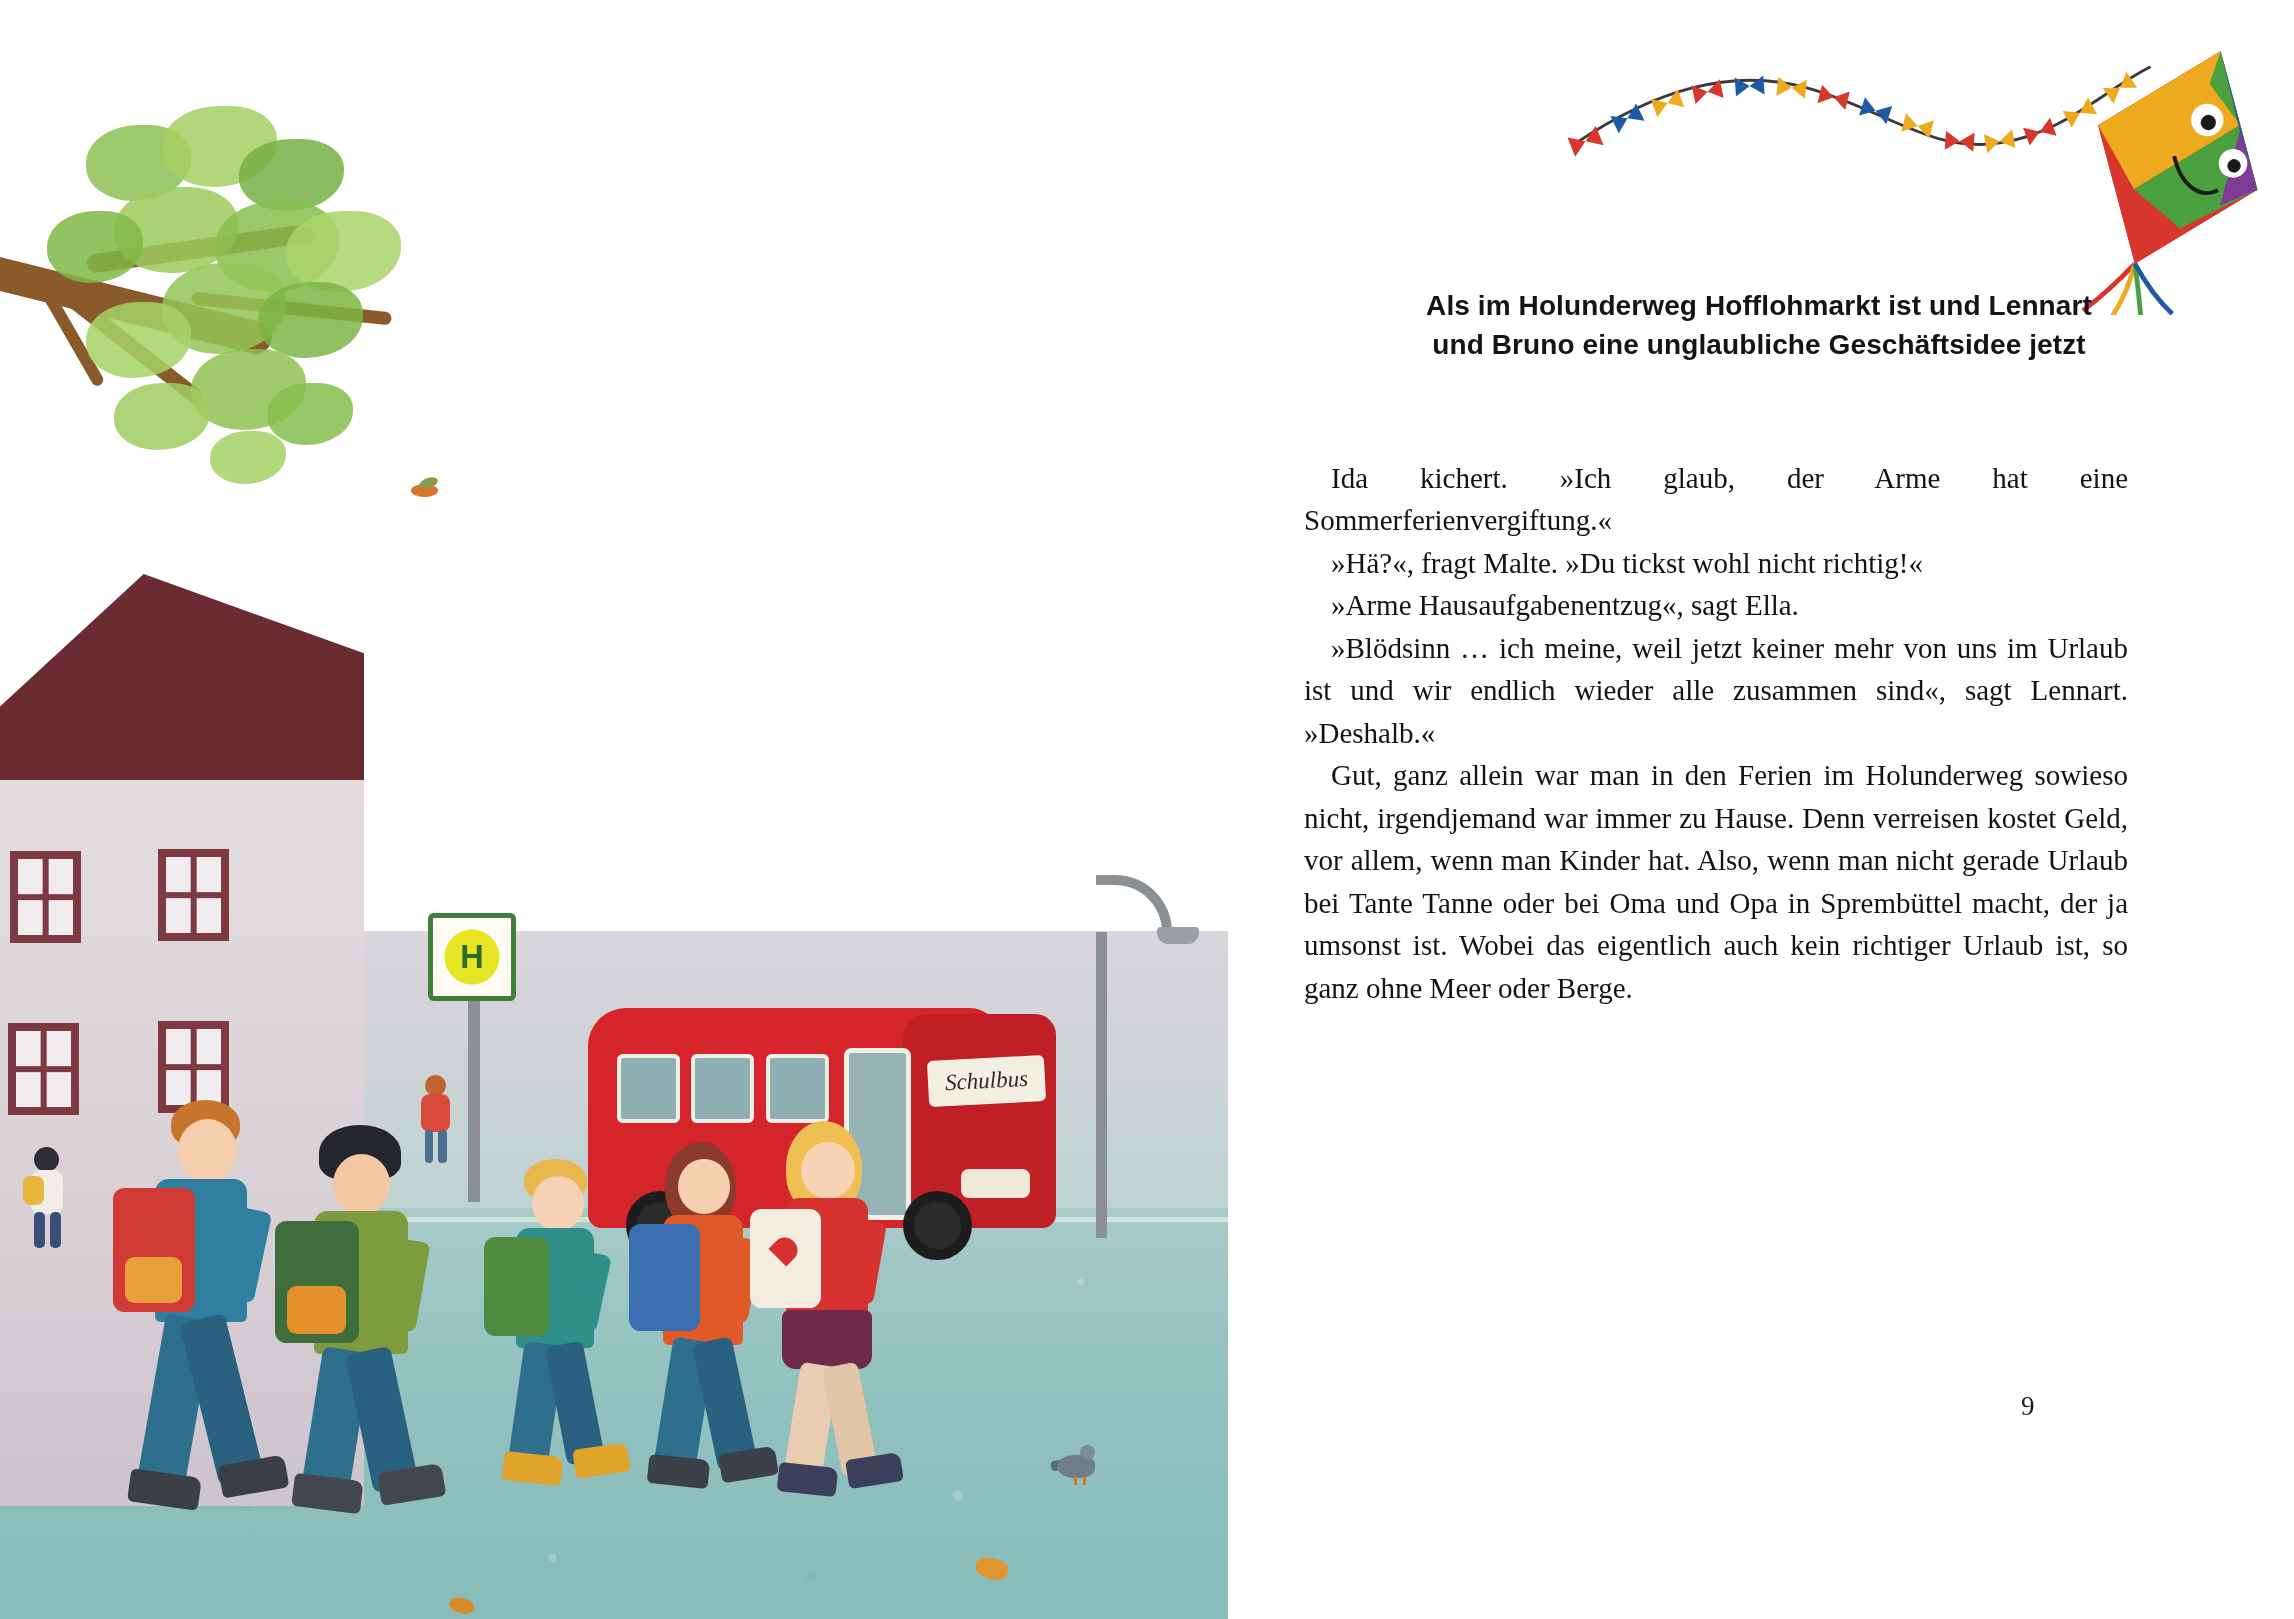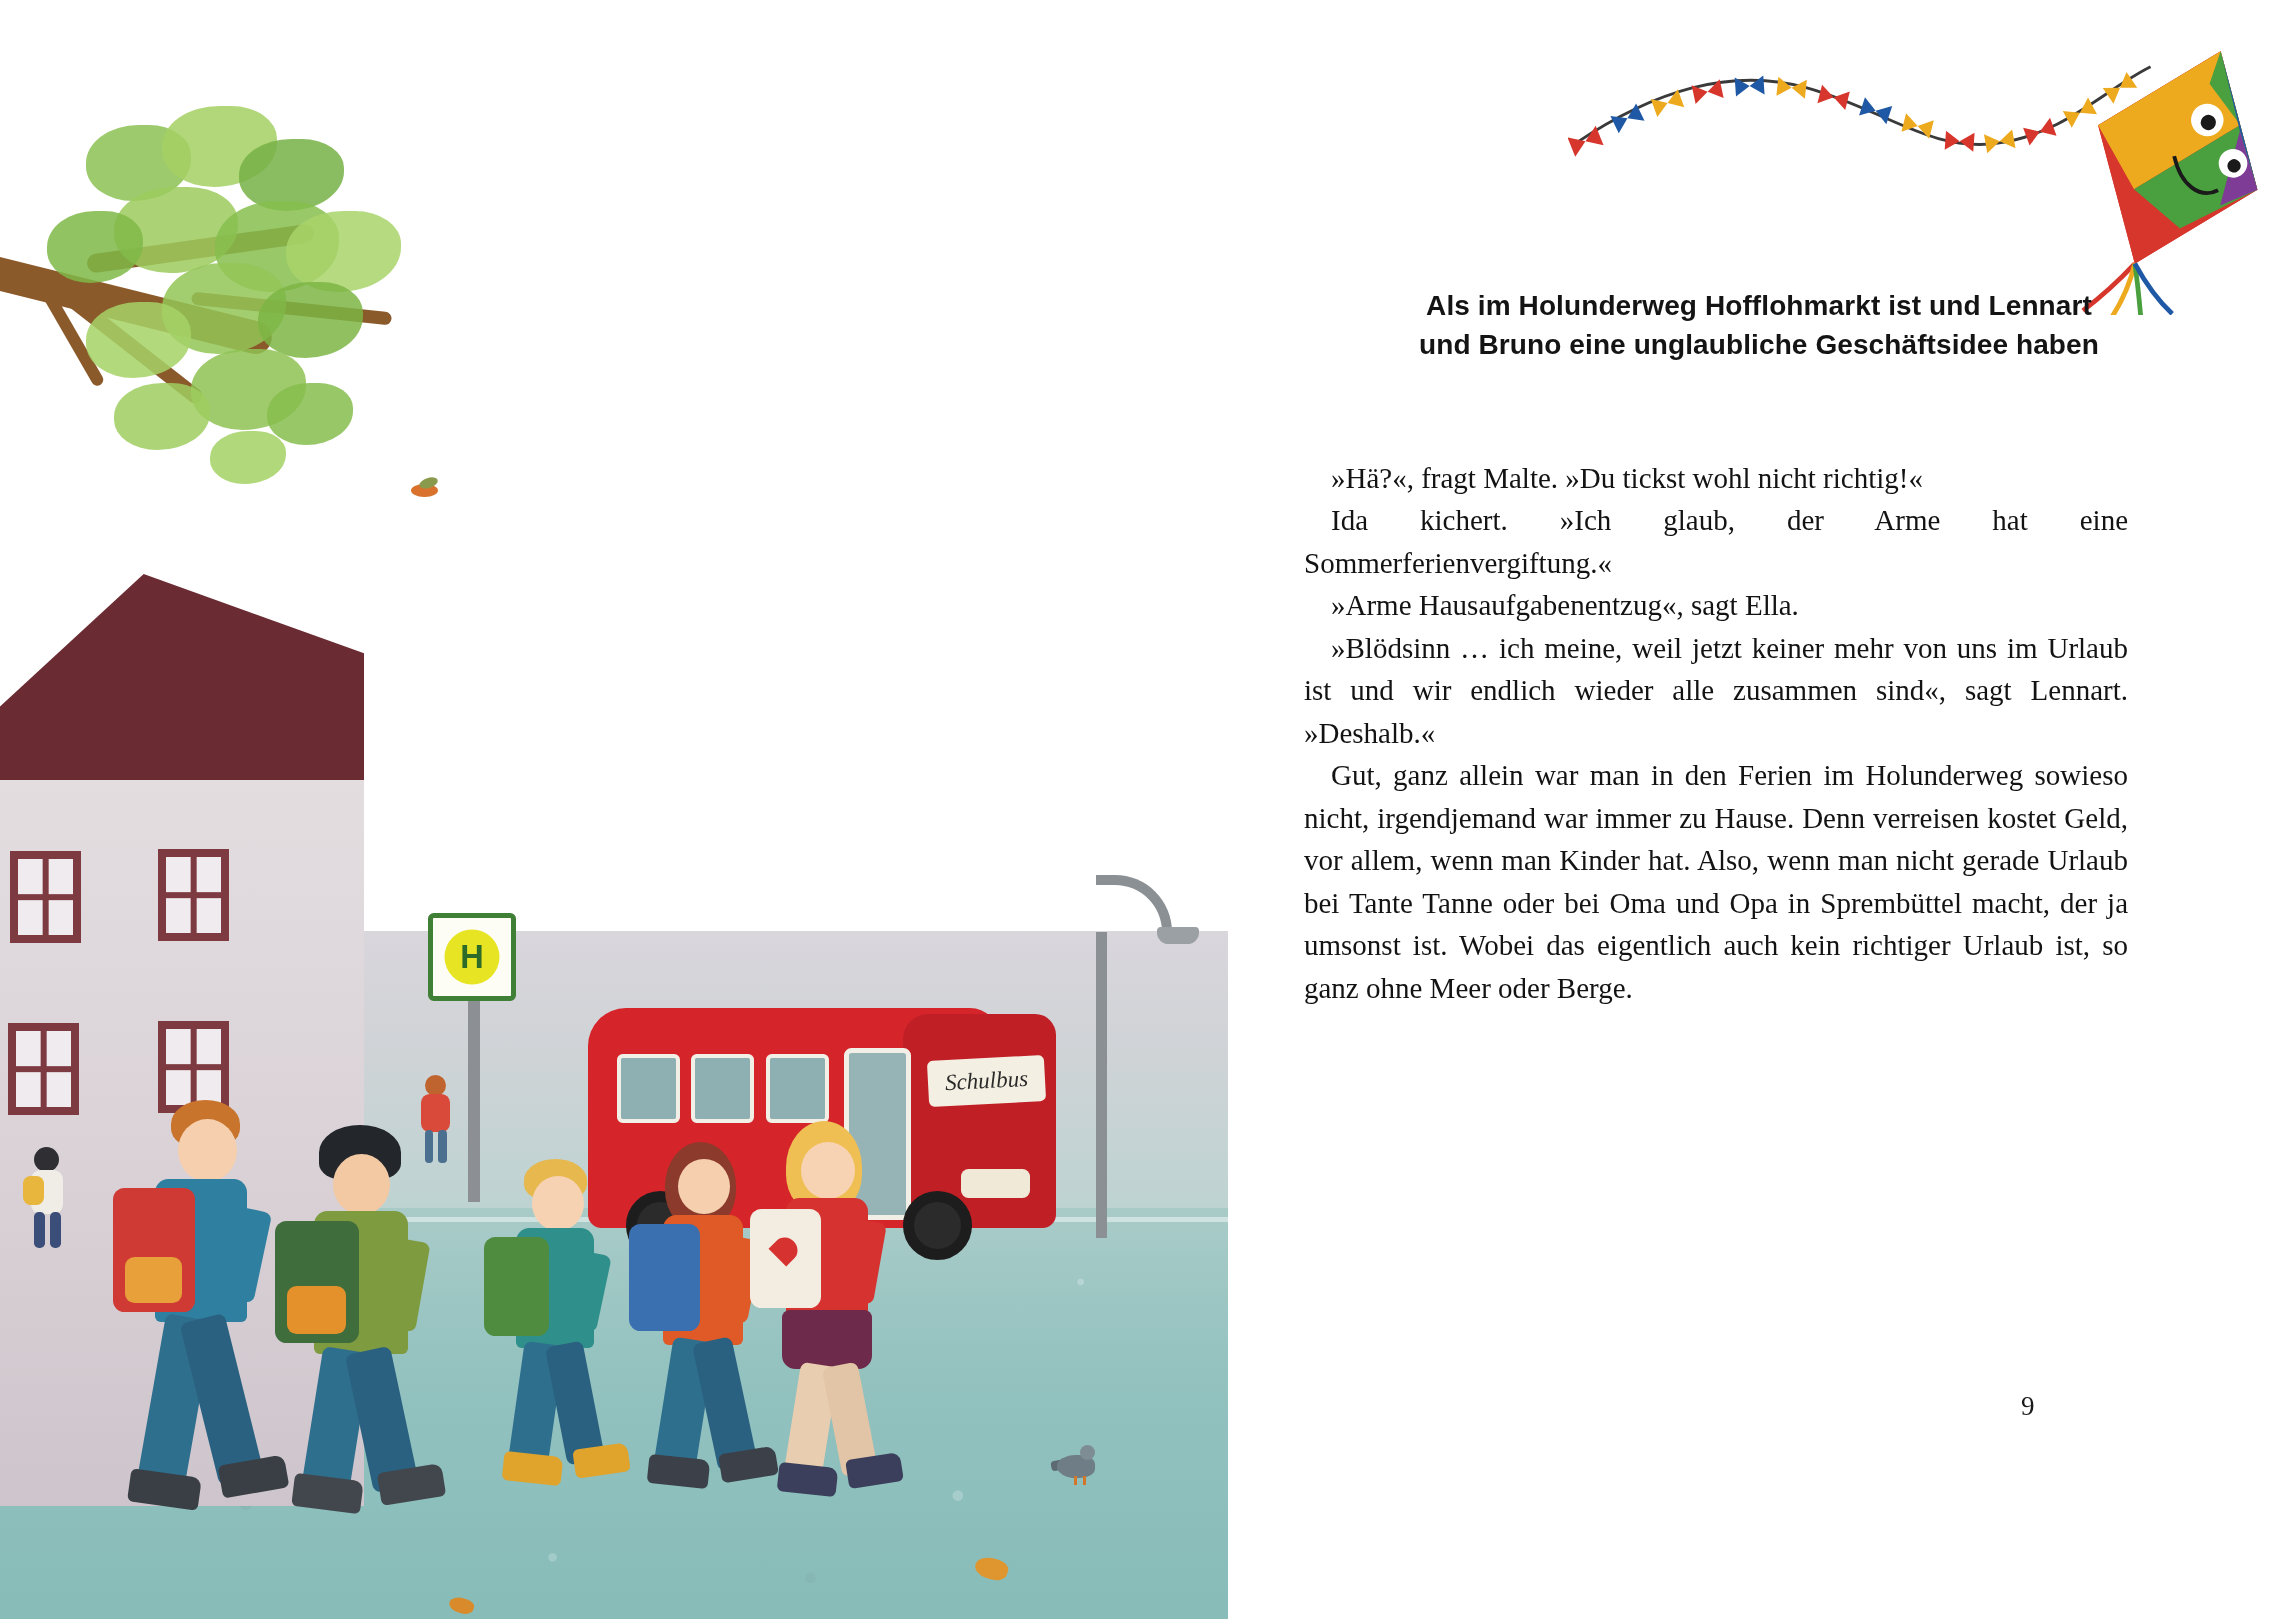--- a/index.html
+++ b/index.html
@@ -624,26 +624,26 @@
           <path d="M90 240 C 80 266, 70 286, 58 306" stroke="#d6362c" stroke-width="5" fill="none"></path>
           <path d="M90 240 C 94 268, 92 290, 86 312" stroke="#eeaa1f" stroke-width="5" fill="none"></path>
           <path d="M90 240 C 104 264, 114 284, 122 300" stroke="#4aa03e" stroke-width="5" fill="none"></path>
           <path d="M90 240 C 112 258, 130 268, 146 274" stroke="#1f58a4" stroke-width="5" fill="none"></path>
         </g>
       </svg>
     </div>
 
     <div class="heading">
       <div>Als im Holunderweg Hofflohmarkt ist und Lennart</div>
-      <div>und Bruno eine unglaubliche Geschäftsidee haben</div>
+      <div>und Bruno eine unglaubliche Geschäftsidee jetzt</div>
     </div>
 
     <div class="body-text">
+      <p class="indent">Ida kichert. »Ich glaub, der Arme hat eine Sommerferienvergiftung.«</p>
       <p class="indent">»Hä?«, fragt Malte. »Du tickst wohl nicht richtig!«</p>
-      <p class="indent">Ida kichert. »Ich glaub, der Arme hat eine Sommerferienvergiftung.«</p>
       <p class="indent">»Arme Hausaufgabenentzug«, sagt Ella.</p>
       <p class="indent">»Blödsinn … ich meine, weil jetzt keiner mehr von uns im Urlaub ist und wir endlich wieder alle zusammen sind«, sagt Lennart. »Deshalb.«</p>
       <p class="indent">Gut, ganz allein war man in den Ferien im Holunderweg sowieso nicht, irgendjemand war immer zu Hause. Denn verreisen kostet Geld, vor allem, wenn man Kinder hat. Also, wenn man nicht gerade Urlaub bei Tante Tanne oder bei Oma und Opa in Sprembüttel macht, der ja umsonst ist. Wobei das eigentlich auch kein richtiger Urlaub ist, so ganz ohne Meer oder Berge.</p>
     </div>
 
     <div class="page-number">9</div>
   </div>
 </div>
 
 

